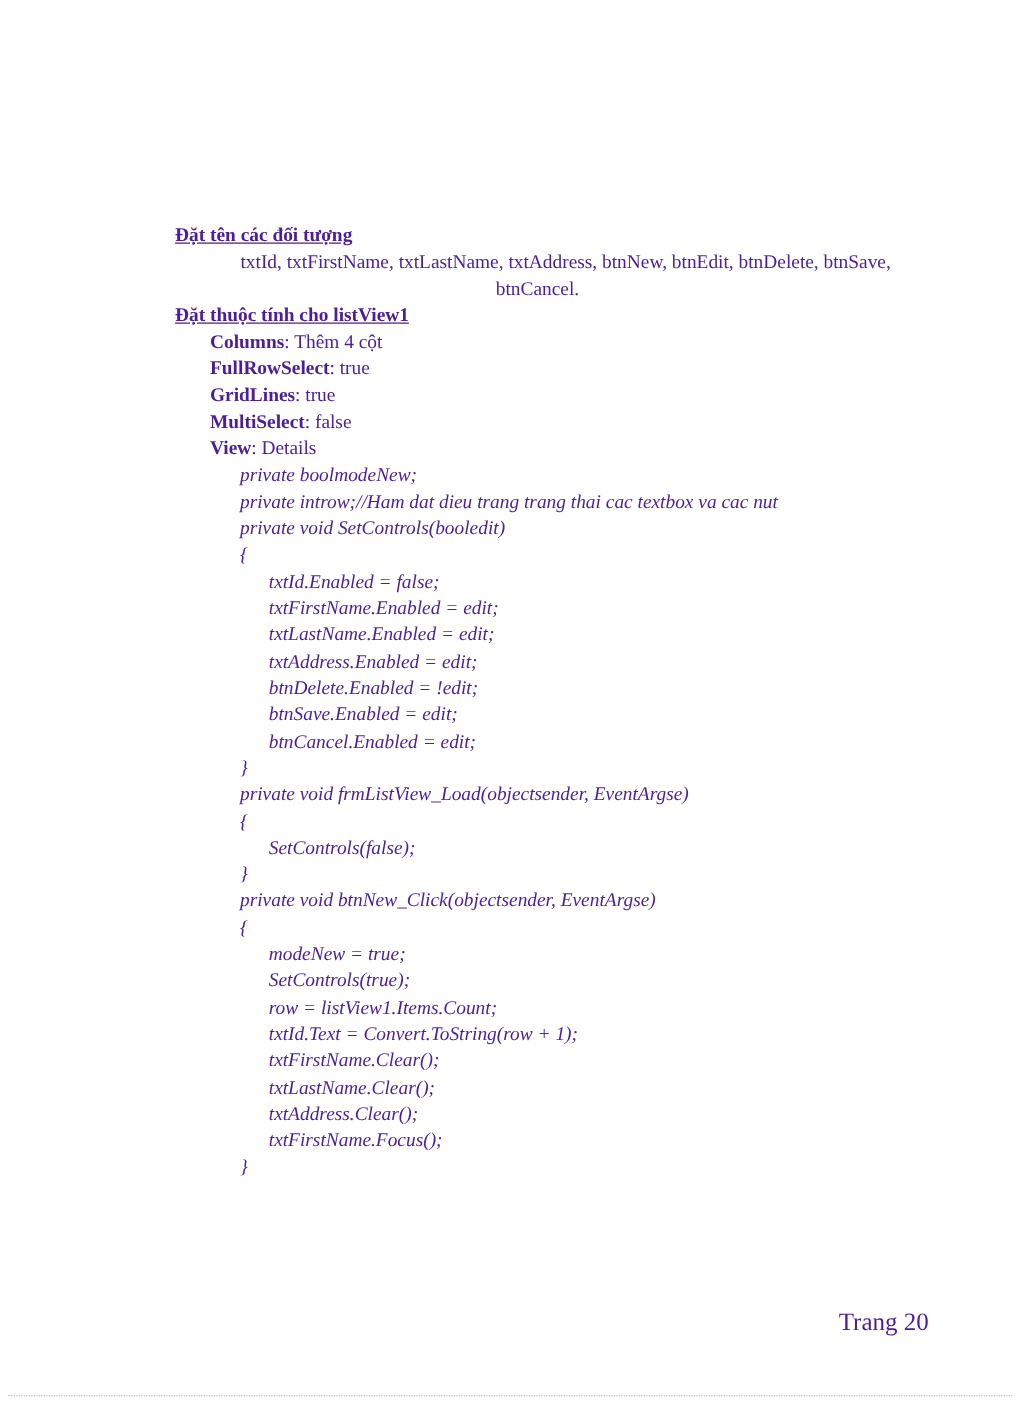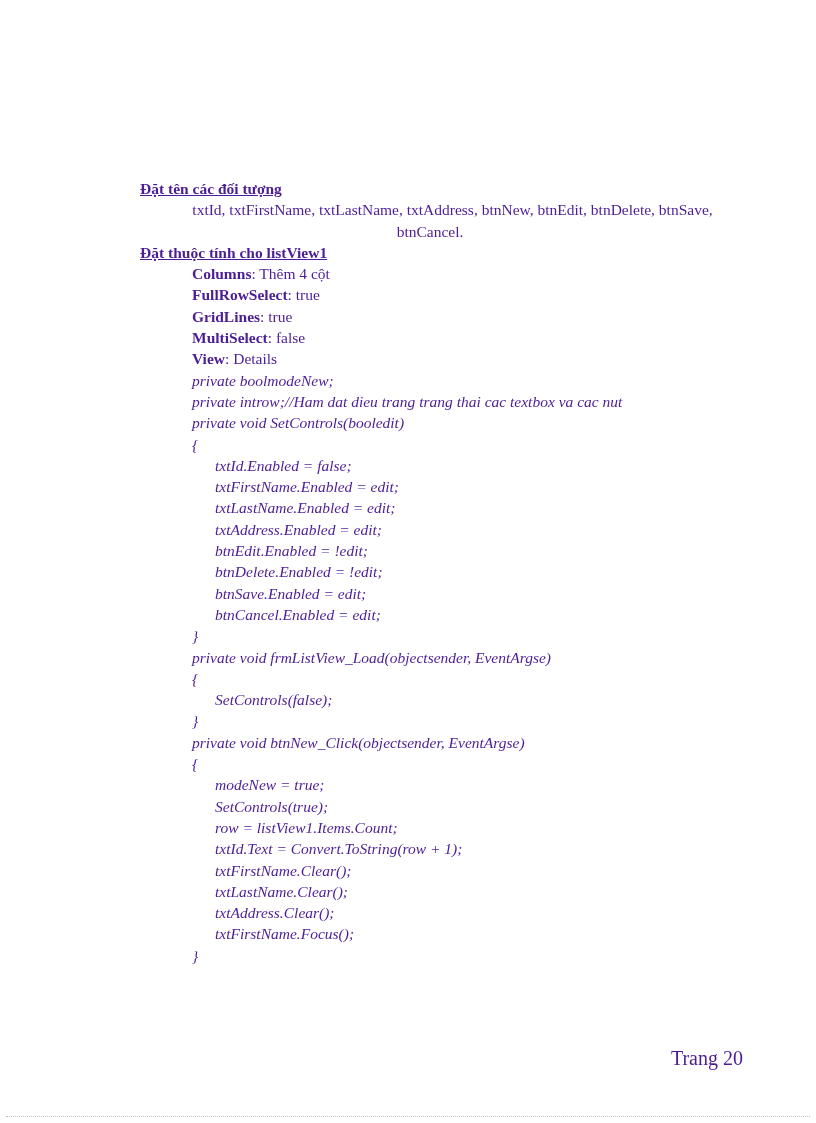--- a/index.html
+++ b/index.html
@@ -27,21 +27,21 @@
   .heading {
     font-weight: bold;
     text-decoration: underline;
     margin-left: 20px;
   }
   .para {
     text-indent: 45px;
     text-align: center;
   }
   .props {
-    margin-left: 72px;
+    margin-left: 48px;
   }
   .prop-name {
     font-weight: bold;
   }
   .code {
     margin-left: 72px;
     font-style: italic;
   }
   .cl { white-space: pre-wrap; }
   .i1 { padding-left: 23px; }
@@ -79,21 +79,20 @@
 
     <div class="code">
       <div class="cl i0">private boolmodeNew;</div>
       <div class="cl i0">private introw;//Ham dat dieu trang trang thai cac textbox va cac nut</div>
       <div class="cl i0">private void SetControls(booledit)</div>
       <div class="cl i0">{</div>
       <div class="cl i1">txtId.Enabled = false;</div>
       <div class="cl i1">txtFirstName.Enabled = edit;</div>
       <div class="cl i1">txtLastName.Enabled = edit;</div>
       <div class="cl i1">txtAddress.Enabled = edit;</div>
-      <div class="cl i1">btnEdit.Enabled = !edit;</div>
       <div class="cl i1">btnDelete.Enabled = !edit;</div>
       <div class="cl i1">btnSave.Enabled = edit;</div>
       <div class="cl i1">btnCancel.Enabled = edit;</div>
       <div class="cl i0">}</div>
       <div class="cl i0">private void frmListView_Load(objectsender, EventArgse)</div>
       <div class="cl i0">{</div>
       <div class="cl i1">SetControls(false);</div>
       <div class="cl i0">}</div>
       <div class="cl i0">private void btnNew_Click(objectsender, EventArgse)</div>
       <div class="cl i0">{</div>

